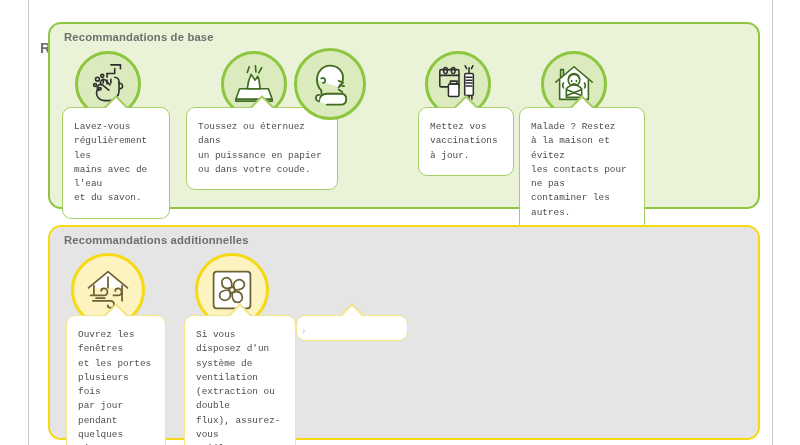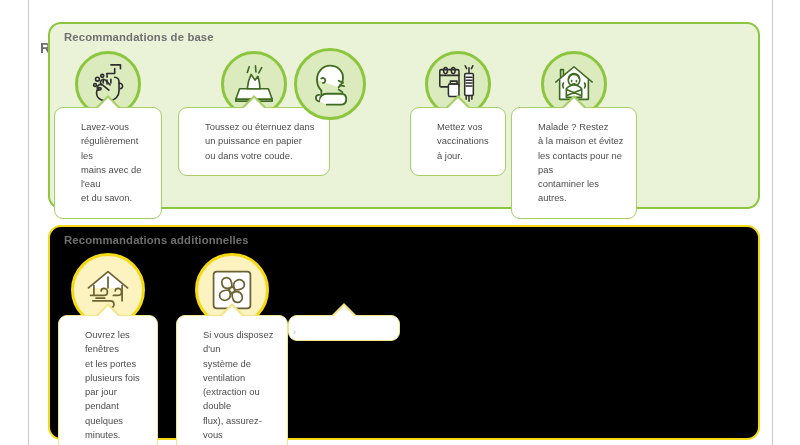--- a/index.html
+++ b/index.html
@@ -58,21 +58,21 @@
     width: 712px;
     height: 187px;
     background: #eaf3d8;
     border: 2px solid #8cc63e;
   }
   .panel-yellow {
     left: 48px;
     top: 225px;
     width: 712px;
     height: 215px;
-    background: #000000;
+    background: #e5e5e5;
     border: 2px solid #f5d913;
   }
   .panel-title {
     position: absolute;
     left: 14px;
     top: 7px;
     font-size: 11.3px;
     font-weight: bold;
     color: #6f6f6f;
     letter-spacing: .15px;
@@ -103,30 +103,31 @@
     border: 3.5px solid #8cc63e;
   }
   .badge-yellow {
     background: #fcf3c0;
     border: 3.5px solid #f5d913;
   }
   .badge svg { display: block; }
 
   .bubble {
     position: absolute;
-    left: 0;
+    left: 8px;
     top: 56px;
     width: 100%;
     box-sizing: border-box;
     background: #ffffff;
     border-radius: 9px;
-    padding: 12px 10px 12px 26px;
+    padding: 12px 10px 12px 11px;
     font-size: 9.4px;
     line-height: 1.52;
     color: #4d4d4d;
+    font-family: Liberation Mono, monospace;
   }
   .bubble-green { border: 1.6px solid #a5cf64; }
   .bubble-yellow { border: 1.6px solid #f2e58a; }
 
   
   .bubble::before,
   .bubble::after {
     content: "";
     position: absolute;
     left: 50%;

